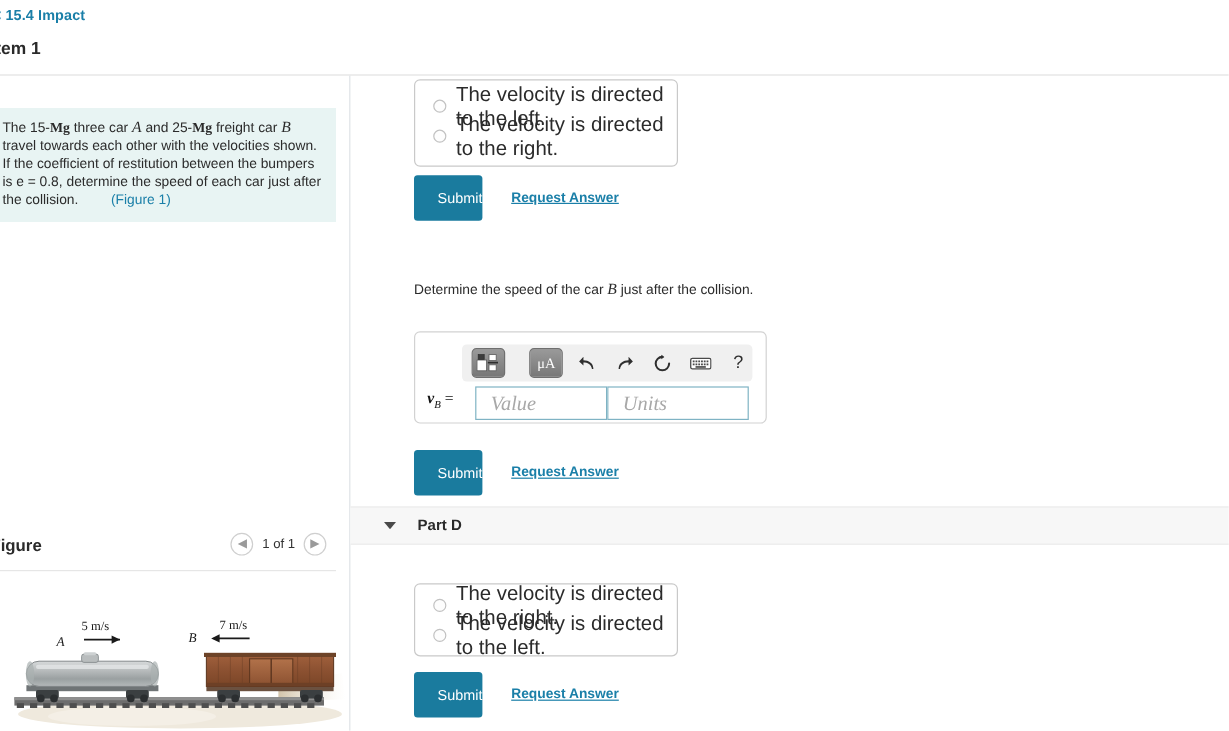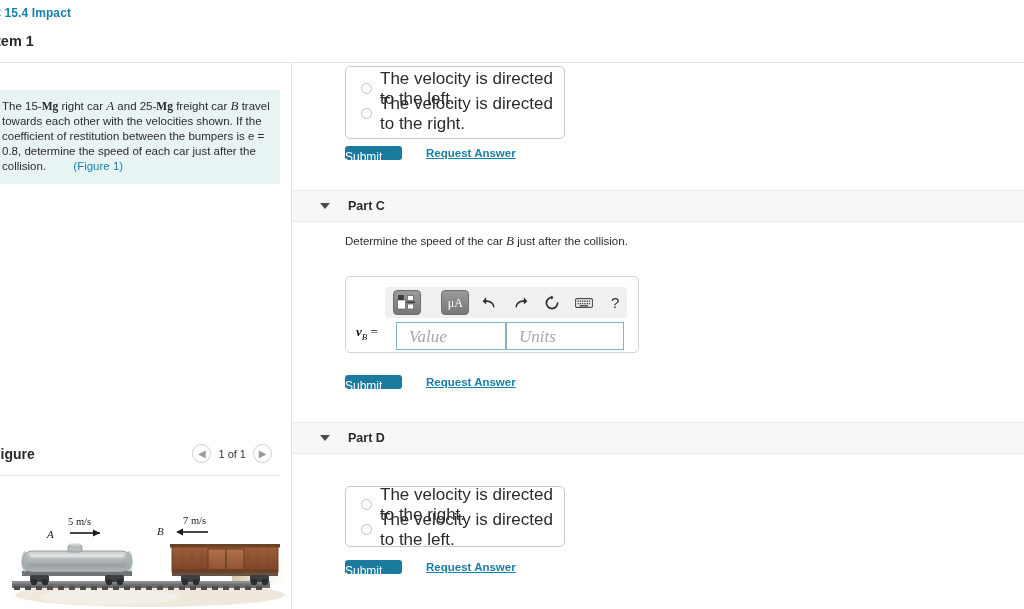--- a/index.html
+++ b/index.html
@@ -77,21 +77,21 @@
   .radio-row { display: flex; align-items: center; height: 25px; padding-left: 15px; }
   .radio {
     width: 11px; height: 11px; border-radius: 50%;
     border: 1px solid #c2c2c2; background: #fdfdfd; flex: none;
   }
   .radio-label { margin-left: 8px; font-size: 17px; color: #2b2b2b; }
 
   .btn-submit {
     background: #1a7b9e; color: #fff; border: 0; border-radius: 3px;
     font-size: 12px; font-family: "Liberation Sans", sans-serif;
-    padding: 0; height: 14px; width: 57px; line-height: 22px; text-align: left;
+    padding: 0; height: 38px; width: 57px; line-height: 22px; text-align: right;
     cursor: pointer;
   }
   .link-request {
     font-size: 11.5px; color: #1a7fa8; text-decoration: underline; font-weight: bold;
     cursor: pointer;
   }
   .btn-row { position: absolute; display: flex; align-items: center; gap: 24px; }
 
   .part-bar {
     position: absolute; left: 0; width: 732px; height: 32px;
@@ -151,21 +151,21 @@
 <div id="page">
 
   <div class="breadcrumb">&lt; 15.4 Impact</div>
   <div class="item-title">Item 1</div>
   <div class="divider-top"></div>
   <div class="vdivider"></div>
 
   <div class="left-pane">
 
     <div class="statement">
-      <span>The 15-</span><span class="mg">Mg</span><span> right car </span><i class="var">A</i><span> and 25-</span><span class="mg">Mg</span><span> freight car </span><i class="var">B</i><span> travel towards each other with the velocities shown. If the coefficient of restitution between the bumpers is e = 0.8, determine the speed of each car just after the collision.</span>
+      <span>The 15-</span><span class="mg">Mg</span><span> three car </span><i class="var">A</i><span> and 25-</span><span class="mg">Mg</span><span> freight car </span><i class="var">B</i><span> travel towards each other with the velocities shown. If the coefficient of restitution between the bumpers is e = 0.8, determine the speed of each car just after the collision.</span>
       <span class="fig-link">(Figure 1)</span>
     </div>
 
     <div class="figure-head">
       <div class="figure-label">Figure</div>
       <div class="pager">
         <div class="pg-btn">
           <span>◀</span>
         </div>
         <div class="pg-text">1 of 1</div>
@@ -320,24 +320,20 @@
         <span class="radio"></span>
         <span class="radio-label">The velocity is directed to the right.</span>
       </div>
     </div>
 
     <div class="btn-row" style="left:53px; top:83px;">
       <button class="btn-submit">Submit</button>
       <span class="link-request">Request Answer</span>
     </div>
 
-    <div class="part-bar" style="top:127px;">
-      <span class="part-caret"></span>
-      <span class="part-title">Part C</span>
-    </div>
 
     <div class="q-text" style="left:53px; top:170px;">
       <span>Determine the speed of the car </span><i class="var">B</i><span> just after the collision.</span>
     </div>
 
     <div class="math-box" style="left:53px; top:213px; width:294px; height:77px;">
 
       <div class="math-toolbar">
         <div class="tb-tile first">
           <svg width="21" height="16" viewBox="0 0 21 16">

